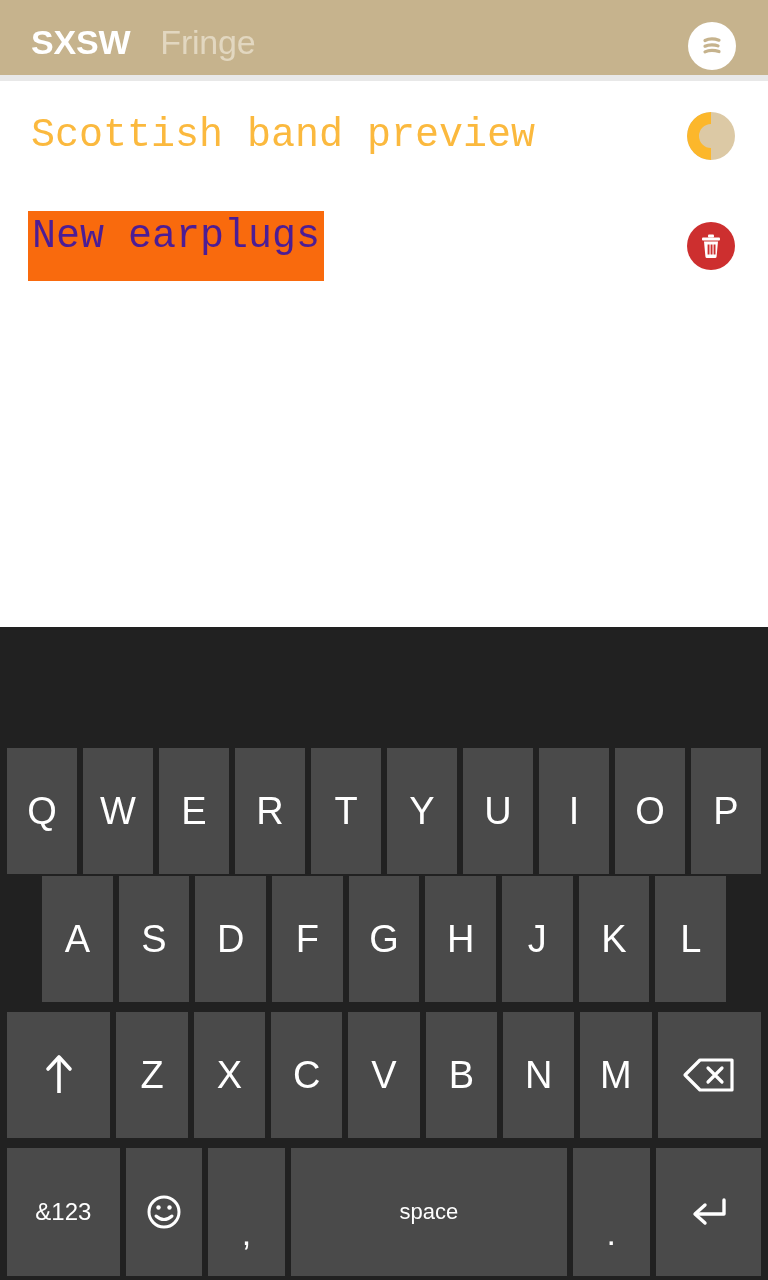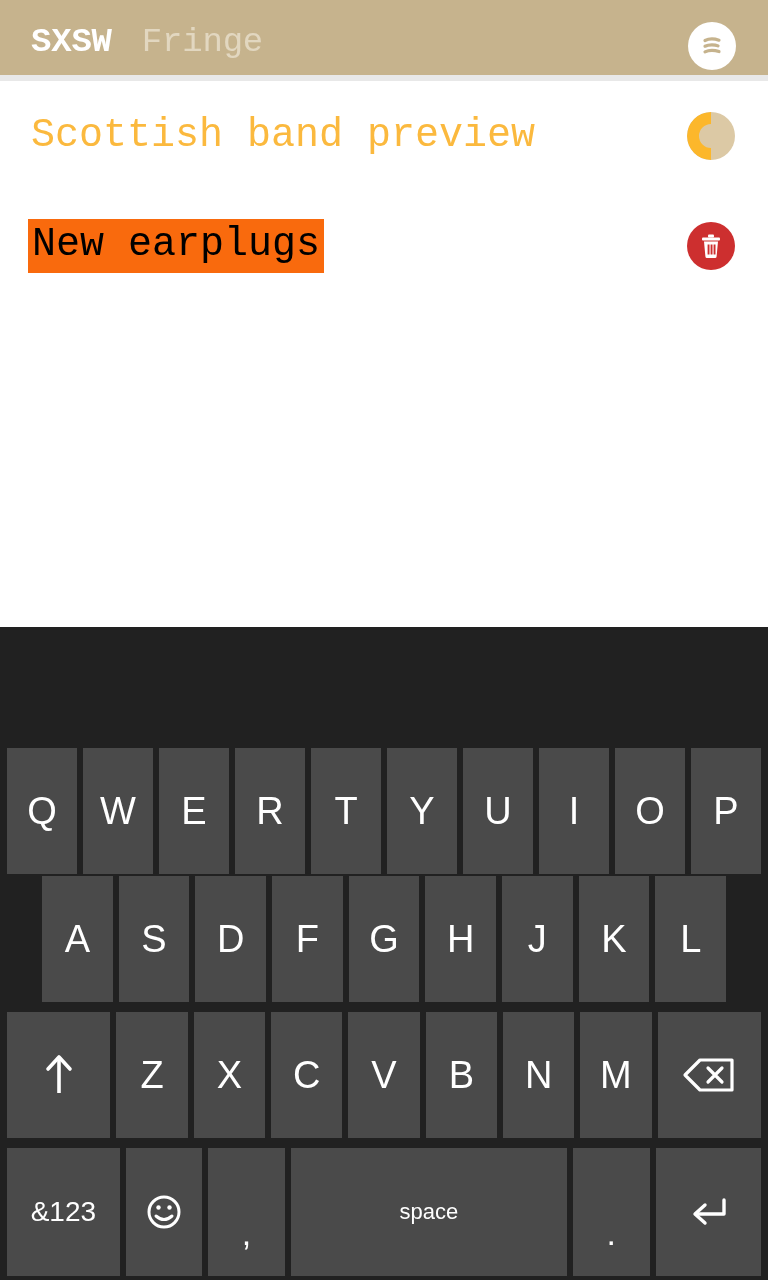--- a/index.html
+++ b/index.html
@@ -15,21 +15,21 @@
   .header{
     position:absolute; top:0; left:0; width:768px; height:75px;
     background:#c6b38d;
   }
   .tabs{
     position:absolute; left:31px; top:22px;
     display:flex; align-items:baseline; gap:30px;
   }
   .tab{
     font-size:34px; line-height:40px; color:#e2d7c0;
-    font-family:Liberation Mono, monospace;
+    font-family:Liberation Sans, sans-serif;
     letter-spacing:-0.2px; white-space:nowrap;
   }
   .tab.active{ color:#ffffff; font-weight:600; }
 
   .menu-btn{
     position:absolute; right:32px; top:22px;
     width:48px; height:48px; border-radius:50%;
     background:#ffffff;
     display:flex; align-items:center; justify-content:center;
   }
@@ -50,22 +50,22 @@
     display:flex; align-items:center;
   }
   .row-text{
     position:absolute; left:31px;
     font-size:40px; line-height:48px;
     color:#1a1a1a; white-space:nowrap;
     font-family:Liberation Mono, monospace;
   }
   .row-text.amber{ color:#fbb93e; }
   .row-text.selected{
-    background:#f96a0d; color:#000000;
-    padding:2px 4px 4px 4px; margin-left:-3px;
+    background:#f96a0d; color:#4c1d95;
+    padding:2px 4px 20px 4px; margin-left:-3px;
   }
 
   .badge{
     position:absolute; right:33px; top:50%;
     transform:translateY(-50%);
     width:48px; height:48px; border-radius:50%;
   }
   .badge.plain{ background:#dcc9a5; }
   .badge.half{ background:#dcc9a5; overflow:hidden; }
   .badge.half .ring{
@@ -115,21 +115,21 @@
     font-size:38px; line-height:1;
     font-family:"Liberation Sans", sans-serif;
     margin:0 3px;
     height:100%;
     user-select:none;
   }
   .krow.r1 .key{ flex:1 1 0; }
   .krow.r2 .key{ flex:1 1 0; }
   .krow.r3 .key{ flex:1 1 0; }
   .krow.r3 .key.wide{ flex:1.45 1 0; }
-  .krow.r4 .key{ flex:1 1 0; font-size:28px; }
+  .krow.r4 .key{ flex:1 1 0; font-size:24px; }
   .krow.r4 .key.k-space{ flex:3.8 1 0; font-size:22px; }
   .krow.r4 .key.k-sym{ flex:1.55 1 0; }
   .krow.r4 .key.k-comma,
   .krow.r4 .key.k-period{ flex:1.05 1 0; font-size:34px; align-items:flex-end; padding-bottom:26px; }
   .krow.r4 .key.k-emoji{ flex:1.05 1 0; }
   .krow.r4 .key.k-enter{ flex:1.45 1 0; }
 
   .key svg{ display:block; }
 </style>
 </head>

